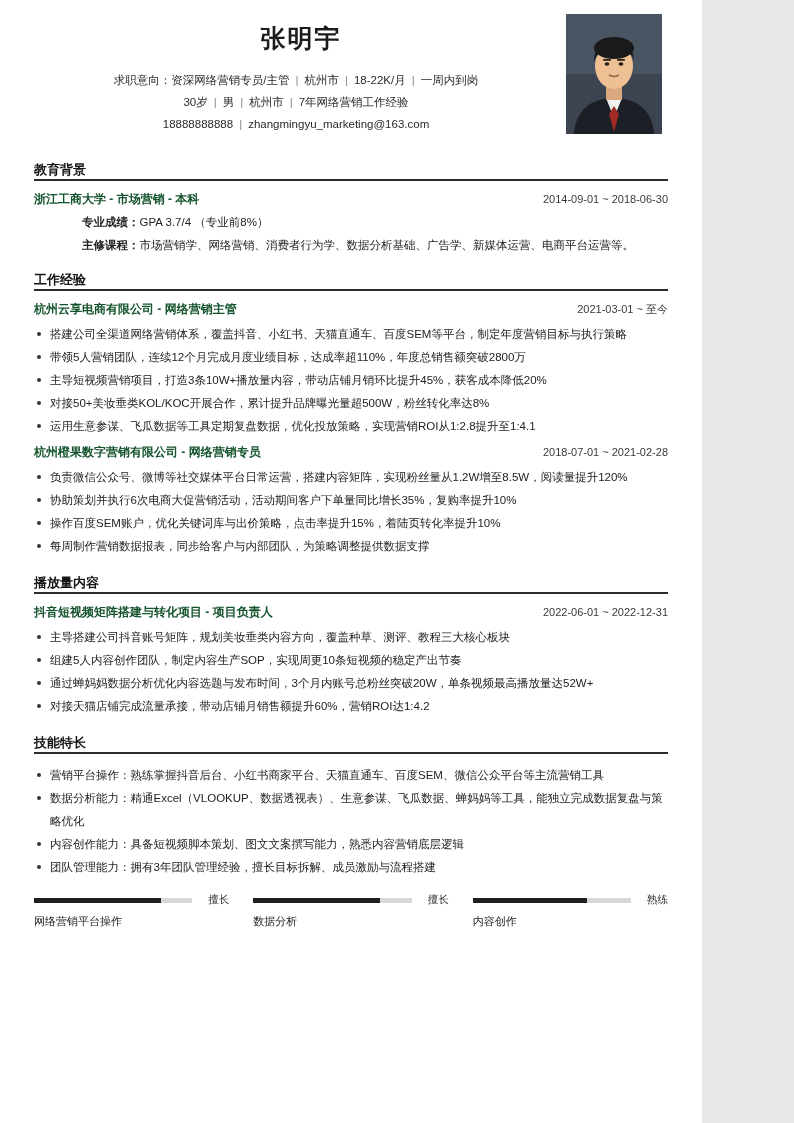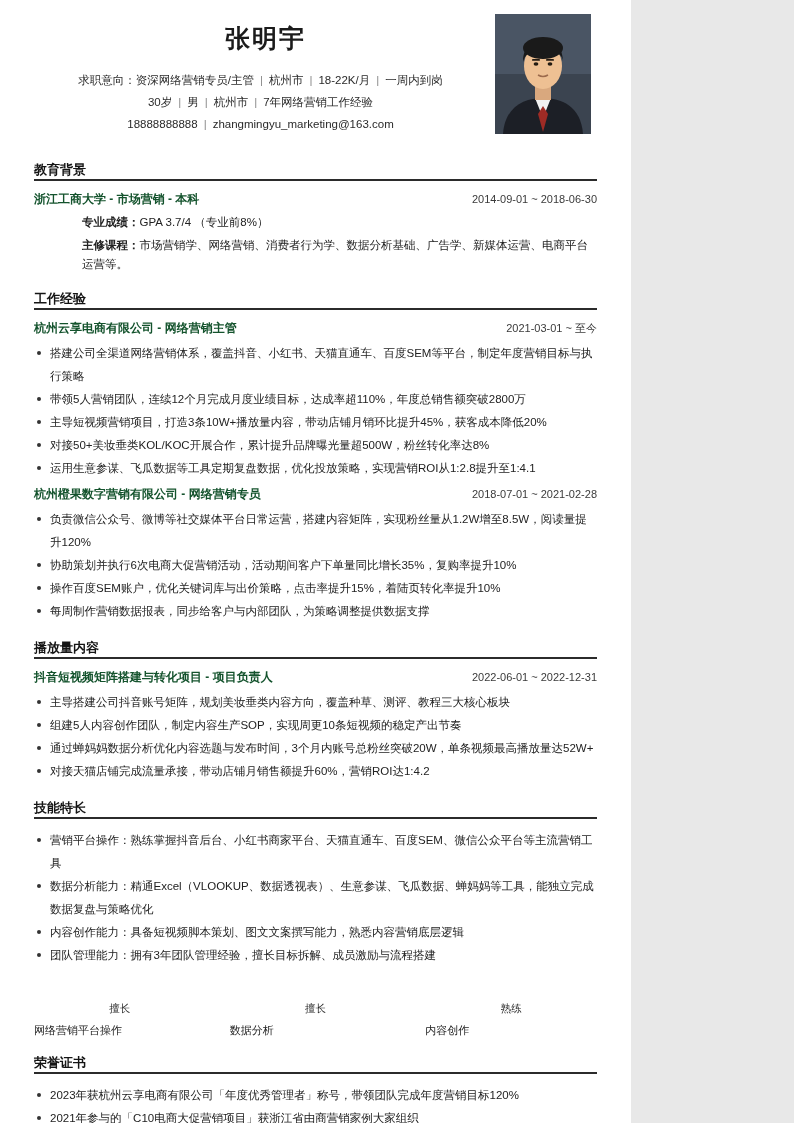--- a/index.html
+++ b/index.html
@@ -3,21 +3,21 @@
 <meta charset="utf-8">
 <style>
   * { box-sizing: border-box; margin: 0; padding: 0; }
   html, body {
     width: 794px;
     height: 1123px;
     background: #e8e8e8;
     font-family: "Liberation Sans", "DejaVu Sans", sans-serif;
   }
   .page {
-    width: 631px;
+    width: 702px;
     height: 1123px;
     background: #ffffff;
     position: relative;
     overflow: hidden;
     padding: 0 34px;
   }
 
   
   .header {
     position: relative;
@@ -138,21 +138,20 @@
   .bars {
     display: flex;
     gap: 24px;
     margin-top: 14px;
   }
   .bar-col { flex: 1; }
   .bar-row {
     display: flex;
     align-items: center;
     gap: 16px;
-    flex-direction: column;
   }
   .bar-track {
     flex: 1;
     height: 5px;
     background: #d8d8d8;
   }
   .bar-fill {
     height: 5px;
     background: #1f1f1f;
   }
@@ -319,22 +318,14 @@
           <div class="bar-track">
             <div class="bar-fill" id="bar2" style="width: 72%;"></div>
           </div>
           <div class="bar-level">熟练</div>
         </div>
         <div class="bar-name">内容创作</div>
       </div>
     </div>
   </div>
 
-  <div class="section">
-    <div class="section-title">荣誉证书</div>
-    <div class="thick-rule"></div>
-    <ul class="bullets">
-      <li>2023年获杭州云享电商有限公司「年度优秀管理者」称号，带领团队完成年度营销目标120%</li>
-      <li>2021年参与的「C10电商大促营销项目」获浙江省由商营销家例大家组织</li>
-    </ul>
-  </div>
 
 </div>
 
 </body></html>

